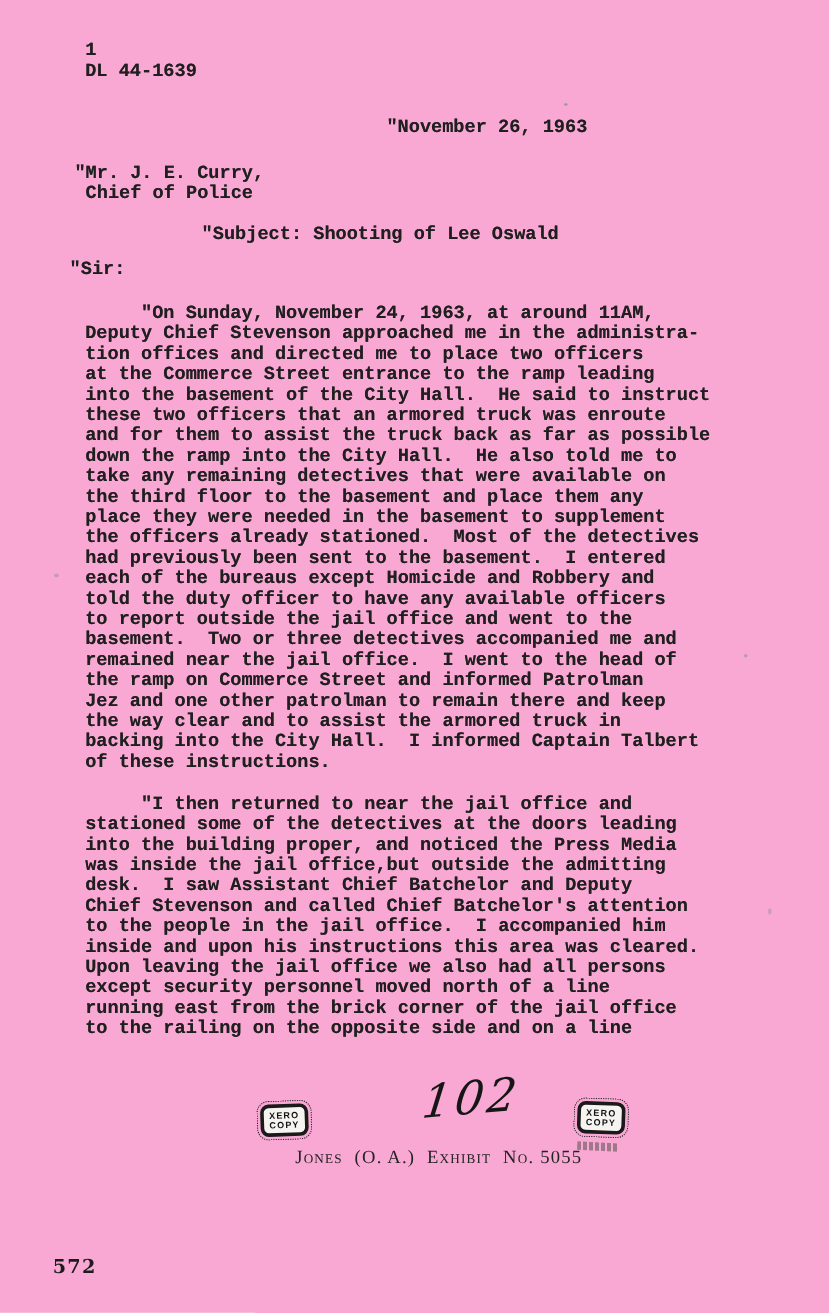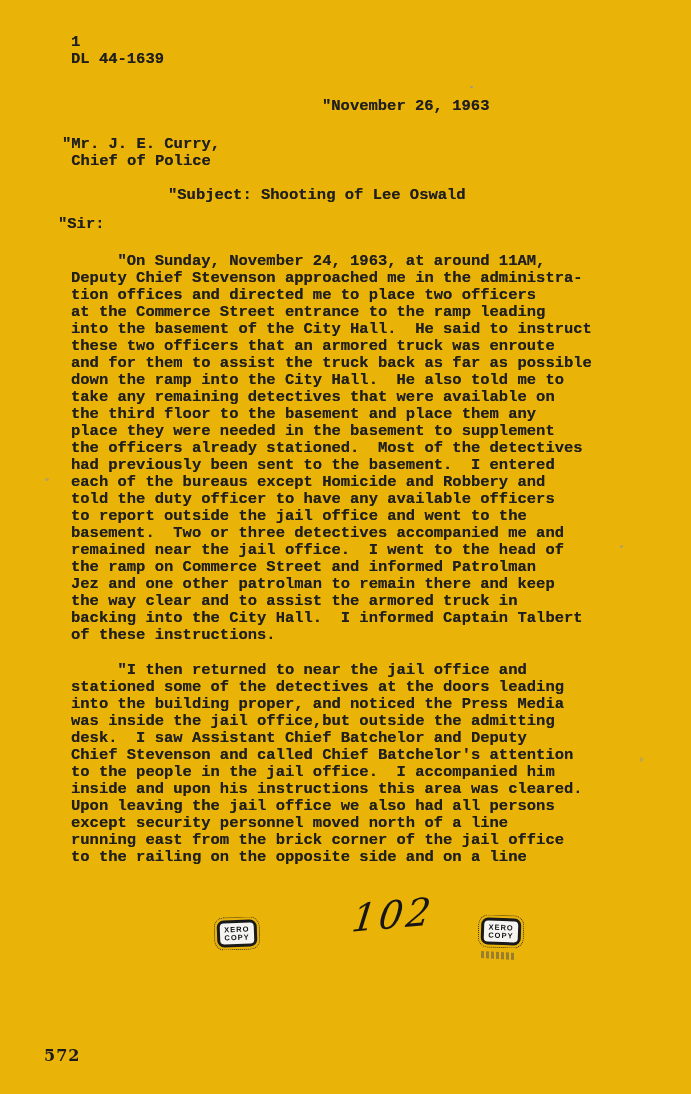--- a/index.html
+++ b/index.html
@@ -2,21 +2,21 @@
 <html><head>
 <meta charset="utf-8">
 <style>
   * { margin: 0; padding: 0; box-sizing: border-box; }
   html, body { background: #e8e8e6; }
   .sheet {
     position: relative;
     width: 691px;
     height: 1094px;
     margin: 0 auto;
-    background: #eab308;
+    background: #f9a8d4;
     overflow: hidden;
     font-family: "Liberation Mono", monospace;
     color: #1d1d1d;
   }
   .typed {
     position: absolute;
     font-family: "Liberation Mono", monospace;
     font-size: 15.5px;
     font-weight: bold;
     line-height: 17px;
@@ -158,20 +158,21 @@
   </div>
 
   <div class="handwritten">102</div>
 
   <div class="stamp stamp-right">
     <span>XERO</span>
     <span>COPY</span>
   </div>
   <div class="stamp-smudge"></div>
 
+  <div class="exhibit-caption">Jones  (O. A.)  Exhibit  No. 5055</div>
 
   <div class="page-number">572</div>
 
   <div class="speck speck-1"></div>
   <div class="speck speck-2"></div>
   <div class="speck speck-3"></div>
   <div class="speck speck-4"></div>
 
 </div>
 

